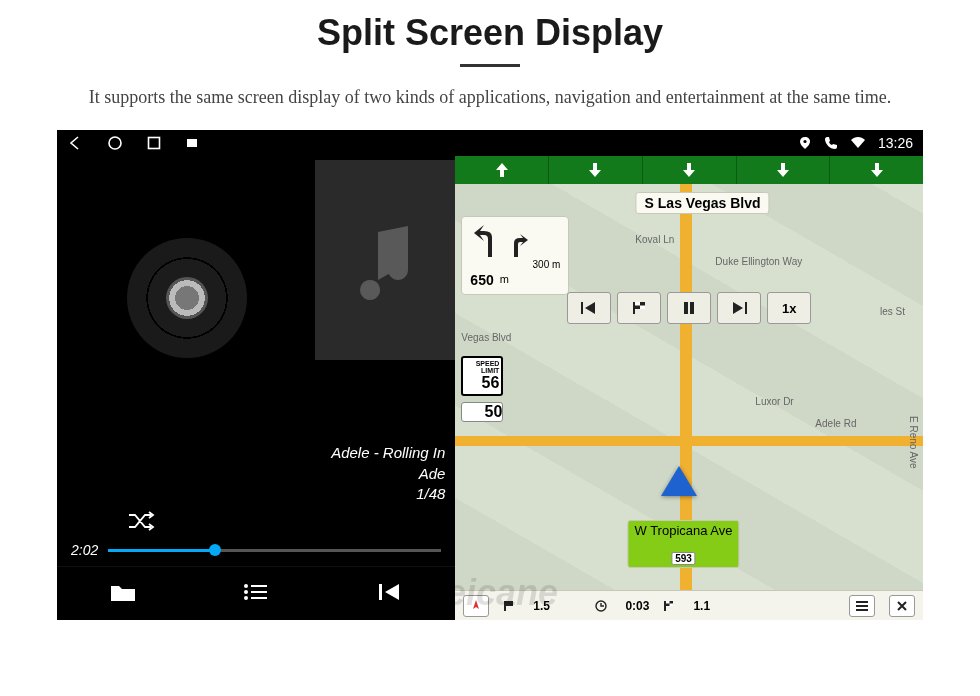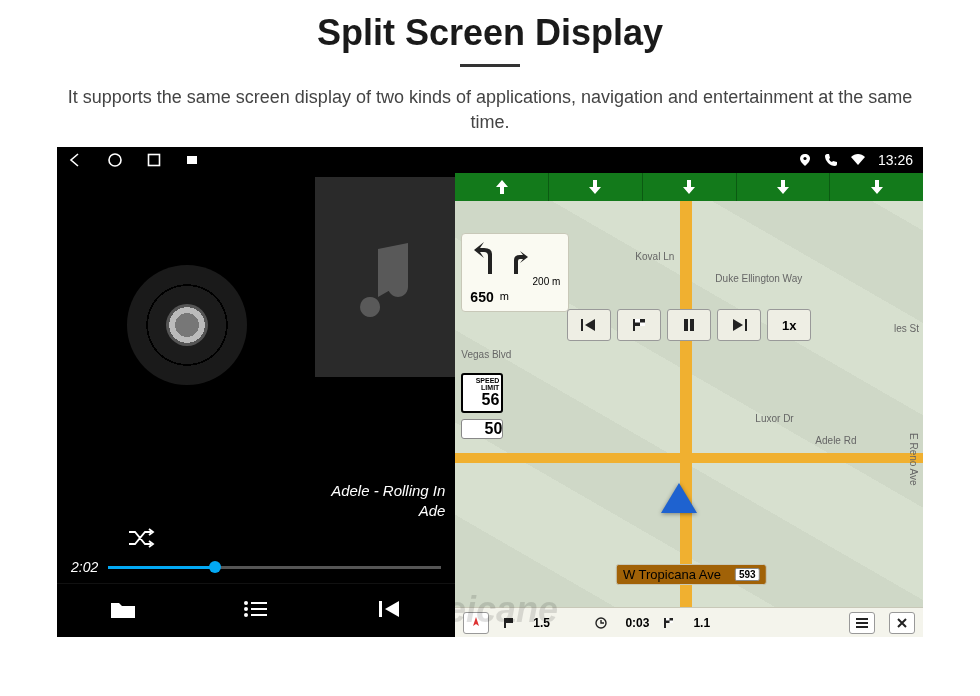--- a/index.html
+++ b/index.html
@@ -21,22 +21,23 @@
     width: 60px;
     height: 3px;
     background: #333;
     margin: 10px auto 18px;
   }
   .page-subtitle {
     text-align: center;
     font-size: 18px;
     color: #444;
     max-width: 860px;
-    margin: 0 auto 12px;
+    margin: 0 auto 20px;
     line-height: 1.4;
+    font-family: Liberation Serif, serif;
   }
   .device {
     width: 866px;
     height: 490px;
     margin: 0 auto;
     background: #000;
     position: relative;
     display: flex;
     flex-direction: column;
   }
@@ -257,23 +258,23 @@
     width: 0; height: 0;
     border-left: 18px solid transparent;
     border-right: 18px solid transparent;
     border-bottom: 30px solid #1e62d0;
     filter: drop-shadow(0 1px 2px rgba(0,0,0,.4));
   }
   .tropicana {
     position: absolute;
     left: 44%; bottom: 52px;
     transform: translateX(-30%);
-    background: #a16207; border: 1px solid #c8c8b8; border-radius: 3px;
+    background: #84cc16; border: 1px solid #c8c8b8; border-radius: 3px;
     padding: 2px 6px;
-    font-size: 13px; display: flex; align-items: center; gap: 14px;
+    font-size: 13px; display: flex; align-items: center; gap: 14px; flex-direction: column;
   }
   .tropicana .exit {
     background: #fff; border: 1px solid #888; border-radius: 2px;
     padding: 0 3px; font-size: 10px; font-weight: bold;
   }
   .nav-bottom {
     position: absolute;
     left: 0; right: 0; bottom: 0;
     height: 30px;
     background: #f4f4ec;
@@ -369,20 +370,21 @@
         <div class="album-mock">
           <svg width="70" height="80" viewBox="0 0 70 80">
               <path d="M20 60 a10 10 0 1 0 0.1 0 M28 60 V12 L58 6 V50 a10 10 0 1 1 -2 -6" fill="#888"></path>
             </svg>
         </div>
         <div class="record"></div>
       </div>
       <div class="track-info">
         <div class="line">Adele - Rolling In</div>
         <div class="line">Ade</div>
+        <div class="line">1/48</div>
       </div>
       <div class="shuffle-row">
         <span class="shuffle">
           <svg width="28" height="22" viewBox="0 0 28 22">
               <path d="M2 5 H8 L18 17 H24 M2 17 H8 L18 5 H24 M22 2 L26 5 L22 8 M22 14 L26 17 L22 20" fill="none" stroke="#fff" stroke-width="1.8"></path>
             </svg>
         </span>
       </div>
       <div class="progress-row">
         <span>2:02</span>
@@ -444,38 +446,39 @@
             </svg>
           </div>
       </div>
 
       <div class="map-bg"></div>
       <div class="road-v"></div>
       <div class="road-h"></div>
 
       <div class="road-label" style="left:180px; top:78px;">Koval Ln</div>
       <div class="road-label" style="left:260px; top:100px;">Duke Ellington Way</div>
-      <div class="road-label" style="right:4px; top:150px;">les St</div>
+      <div class="road-label" style="right:18px; top:150px;">les St</div>
       <div class="road-label" style="left:6px; top:176px;">Vegas Blvd</div>
       <div class="road-label" style="left:300px; top:240px;">Luxor Dr</div>
       <div class="road-label" style="left:360px; top:262px;">Adele Rd</div>
       <div class="road-label" style="right:4px; top:260px; writing-mode: vertical-rl;">E Reno Ave</div>
 
+      <div class="street-label">S Las Vegas Blvd</div>
 
       <div class="turn-box">
         <div class="arrows">
           <svg width="34" height="36" viewBox="0 0 34 36">
               <path d="M20 34 V14 H8 L8 8 L2 14 L8 20 V14" fill="none"></path>
               <path d="M22 34 V14 Q22 8 14 8 H10 L14 2 L4 10 L14 18 L10 12 H14 Q18 12 18 16 V34 Z" fill="#222"></path>
             </svg>
           <svg width="22" height="28" viewBox="0 0 22 28">
               <path d="M4 26 V12 Q4 7 10 7 H13 L10 3 L18 9 L10 15 L13 11 H10 Q8 11 8 13 V26 Z" fill="#222"></path>
             </svg>
         </div>
-        <div style="text-align:right; font-size:10px;">200 m</div>
+        <div style="text-align:right; font-size:10px;">300 m</div>
         <div class="dist-row">
           <span>650</span>
           <span class="unit">m</span>
         </div>
       </div>
 
       <div class="nav-playbar">
         <div class="pbtn">
             <svg width="18" height="14" viewBox="0 0 18 14">
               <rect x="1" y="1" width="2" height="12" fill="#222"></rect>

